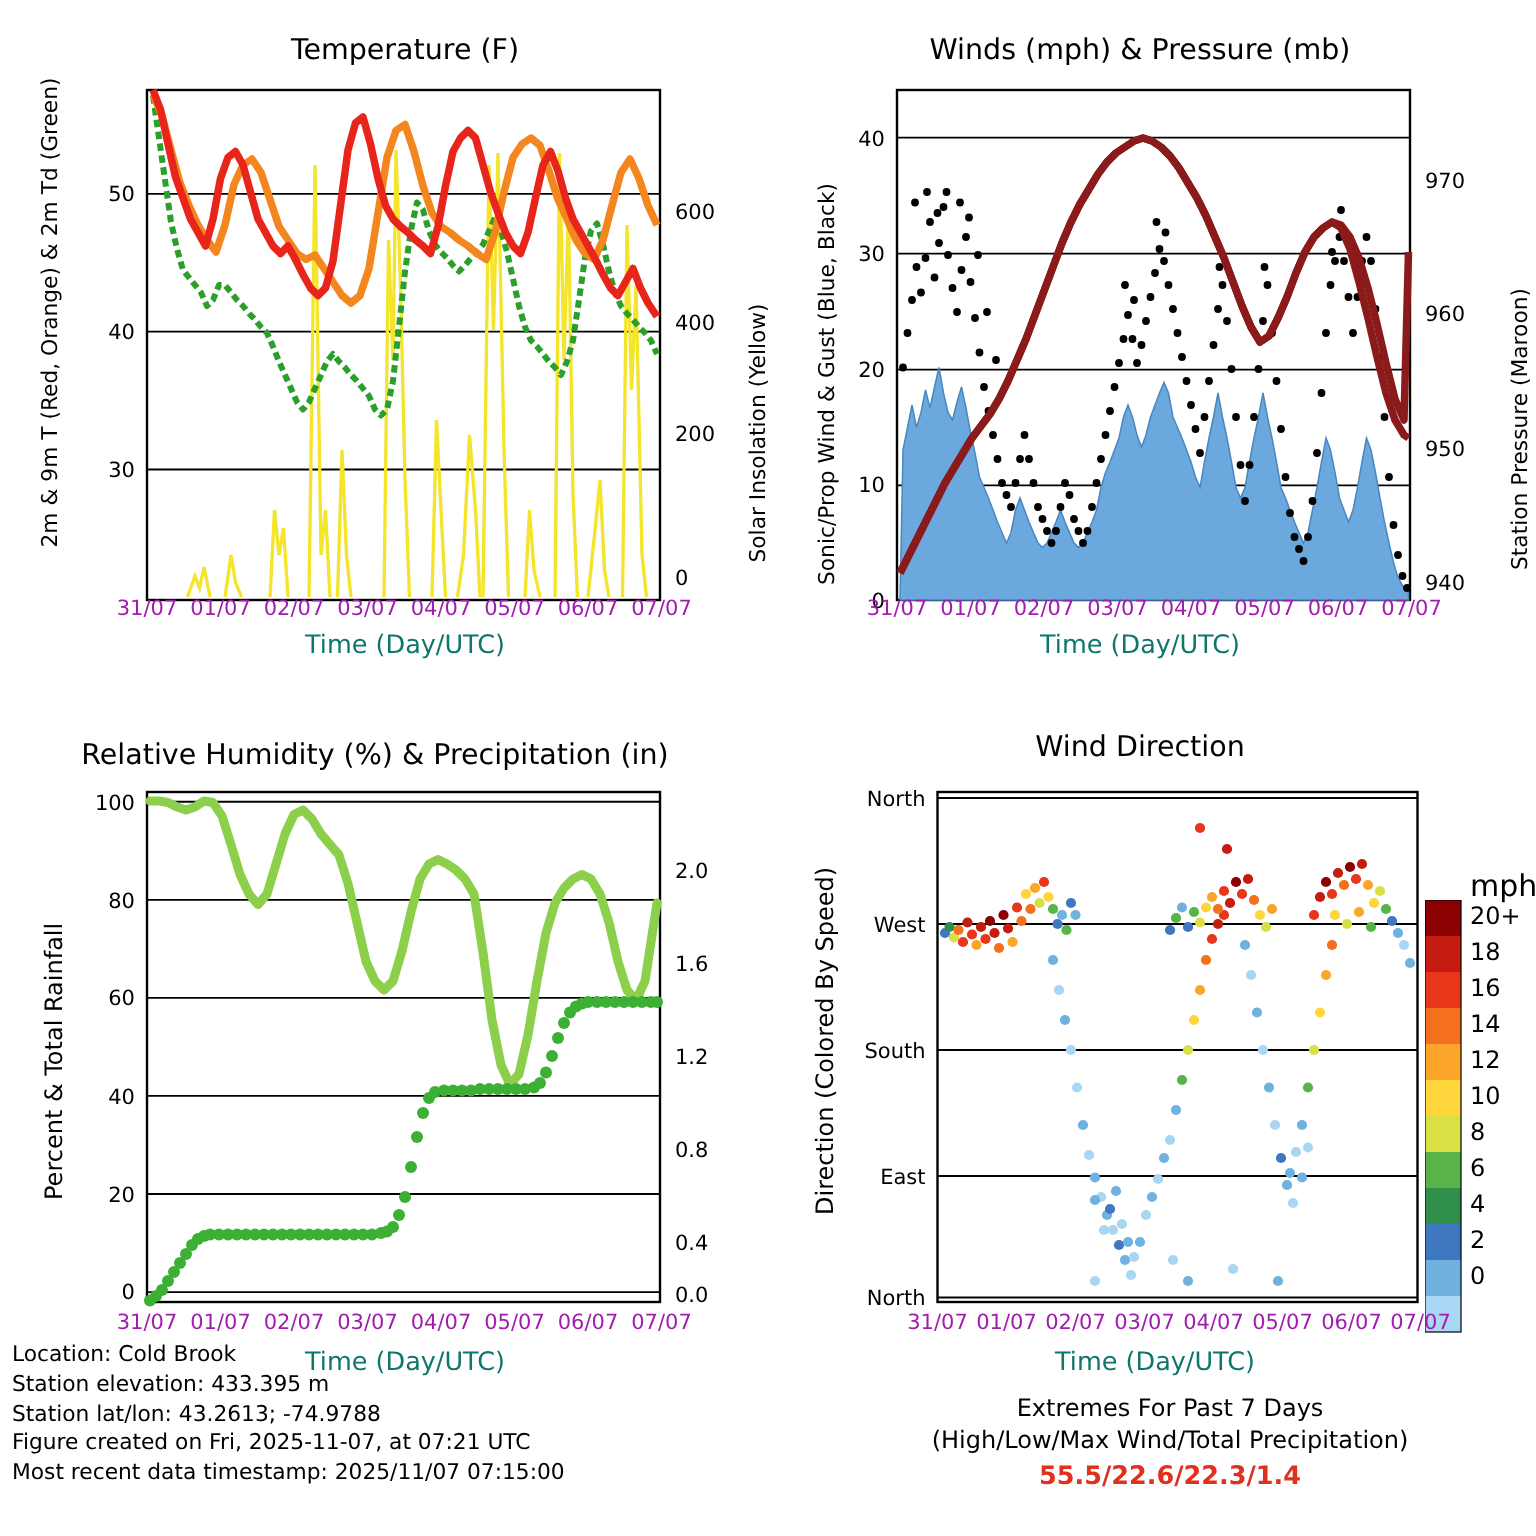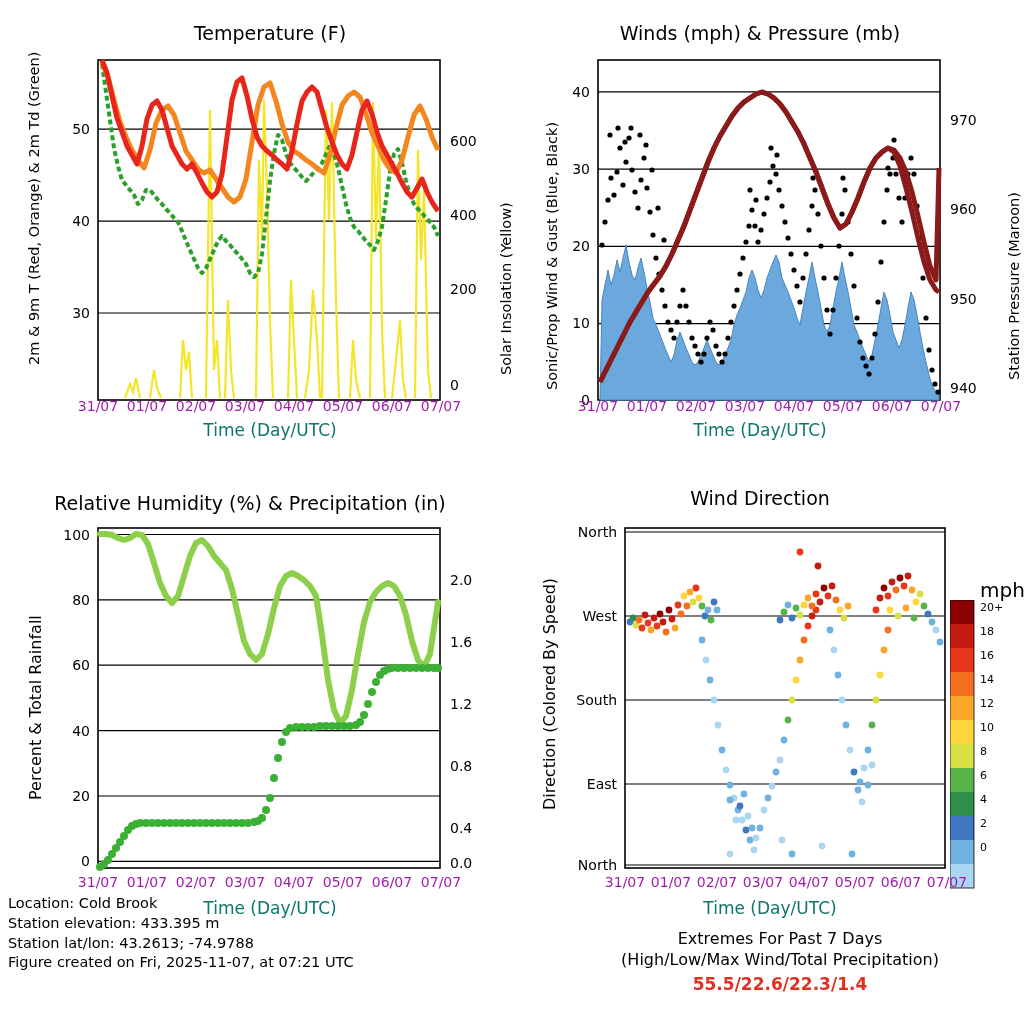--- a/index.html
+++ b/index.html
@@ -6,21 +6,21 @@
   body{width:1024px;height:1024px;font-family:"DejaVu Sans","Liberation Sans",sans-serif;color:#000;position:relative;overflow:hidden;}
   .panel{position:absolute;}
   .ptitle{position:absolute;text-align:center;font-size:19px;color:#000;}
   .axis-label{position:absolute;font-size:17px;color:#0f766e;text-align:center;}
   .ylabel{position:absolute;font-size:15px;color:#000;transform-origin:0 0;white-space:nowrap;}
   .tickx{position:absolute;font-size:14px;color:#a21caf;text-align:center;width:60px;}
   svg{display:block;}
   .extremes{position:absolute;font-size:16px;text-align:center;color:#000;line-height:21px;}
   .extval{font-weight:bold;font-size:17px;}
   .legend-title{position:absolute;font-size:20px;}
-  .legend-lab{position:absolute;font-size:11px;text-align:center;}
+  .legend-lab{position:absolute;font-size:16px;text-align:center;}
 </style>
 </head>
 <body>
 
 <div class="panel">
   <div class="ptitle" style="left:90px;top:22px;width:360px;">Temperature (F)</div>
   <div class="ylabel" style="left:26px;top:365px;transform:rotate(-90deg);font-size:14.5px;">2m &amp; 9m T (Red, Orange) &amp; 2m Td (Green)</div>
   <div class="ylabel" style="left:498px;top:375px;transform:rotate(-90deg);font-size:14.5px;">Solar Insolation (Yellow)</div>
   <div class="axis-label" style="left:90px;top:420px;width:360px;">Time (Day/UTC)</div>
 
@@ -554,19 +554,20 @@
   <div class="tickx" style="left:825px;top:874px;">05/07</div>
   <div class="tickx" style="left:871px;top:874px;">06/07</div>
   <div class="tickx" style="left:917px;top:874px;">07/07</div>
 </div>
 
 <div style="position:absolute;left:8px;top:894px;">
   <div style="font-size:14.5px;line-height:19.8px;">Location: Cold Brook</div>
   <div style="font-size:14.5px;line-height:19.8px;">Station elevation: 433.395 m</div>
   <div style="font-size:14.5px;line-height:19.8px;">Station lat/lon: 43.2613; -74.9788</div>
   <div style="font-size:14.5px;line-height:19.8px;">Figure created on Fri, 2025-11-07, at 07:21 UTC</div>
+  <div style="font-size:14.5px;line-height:19.8px;">Most recent data timestamp: 2025/11/07 07:15:00</div>
 </div>
 
 <div class="extremes" style="left:600px;top:928px;width:360px;">
   <div>Extremes For Past 7 Days</div>
   <div>(High/Low/Max Wind/Total Precipitation)</div>
   <div class="extval" style="color:#e03020;margin-top:4px;">55.5/22.6/22.3/1.4</div>
 </div>
 
 </body></html>

